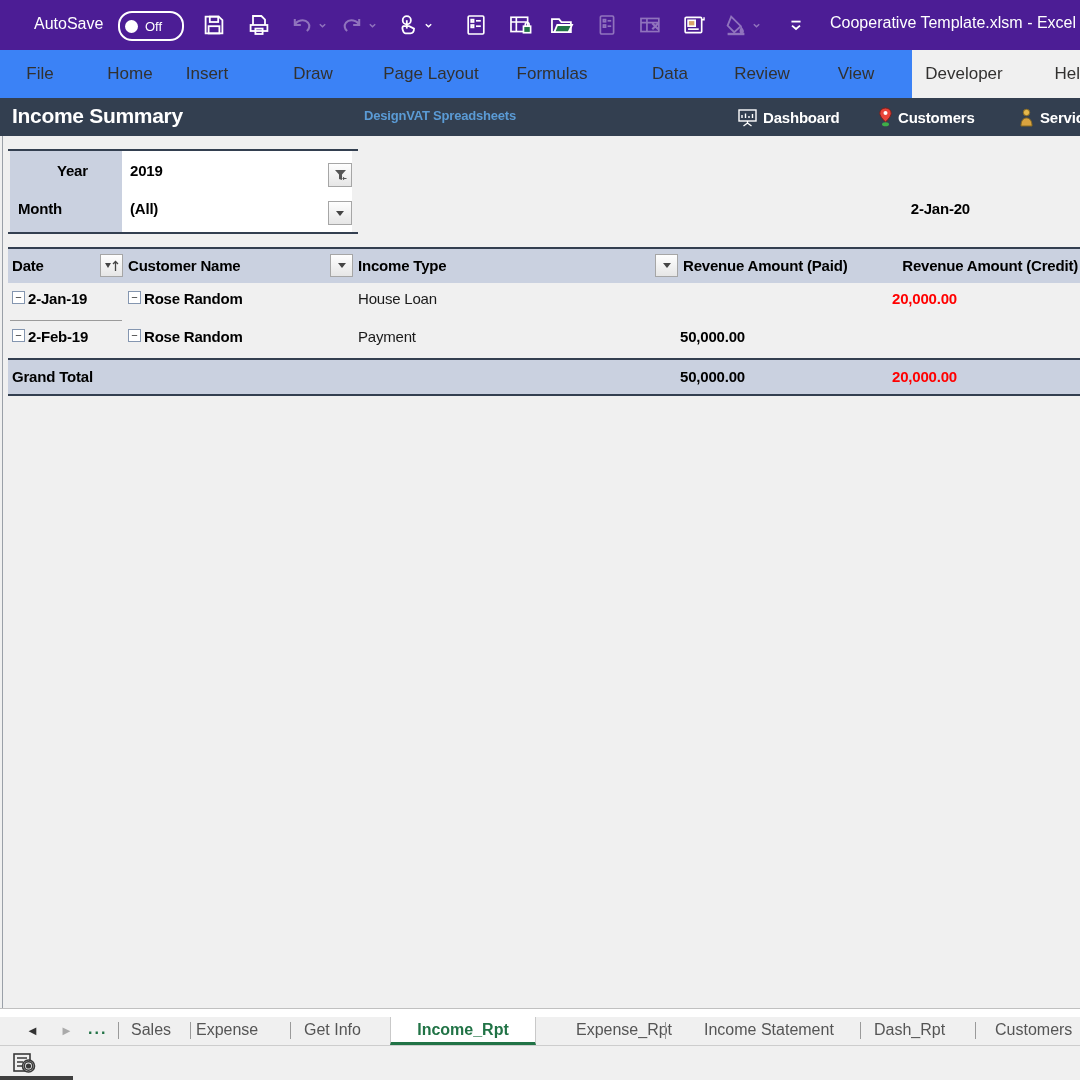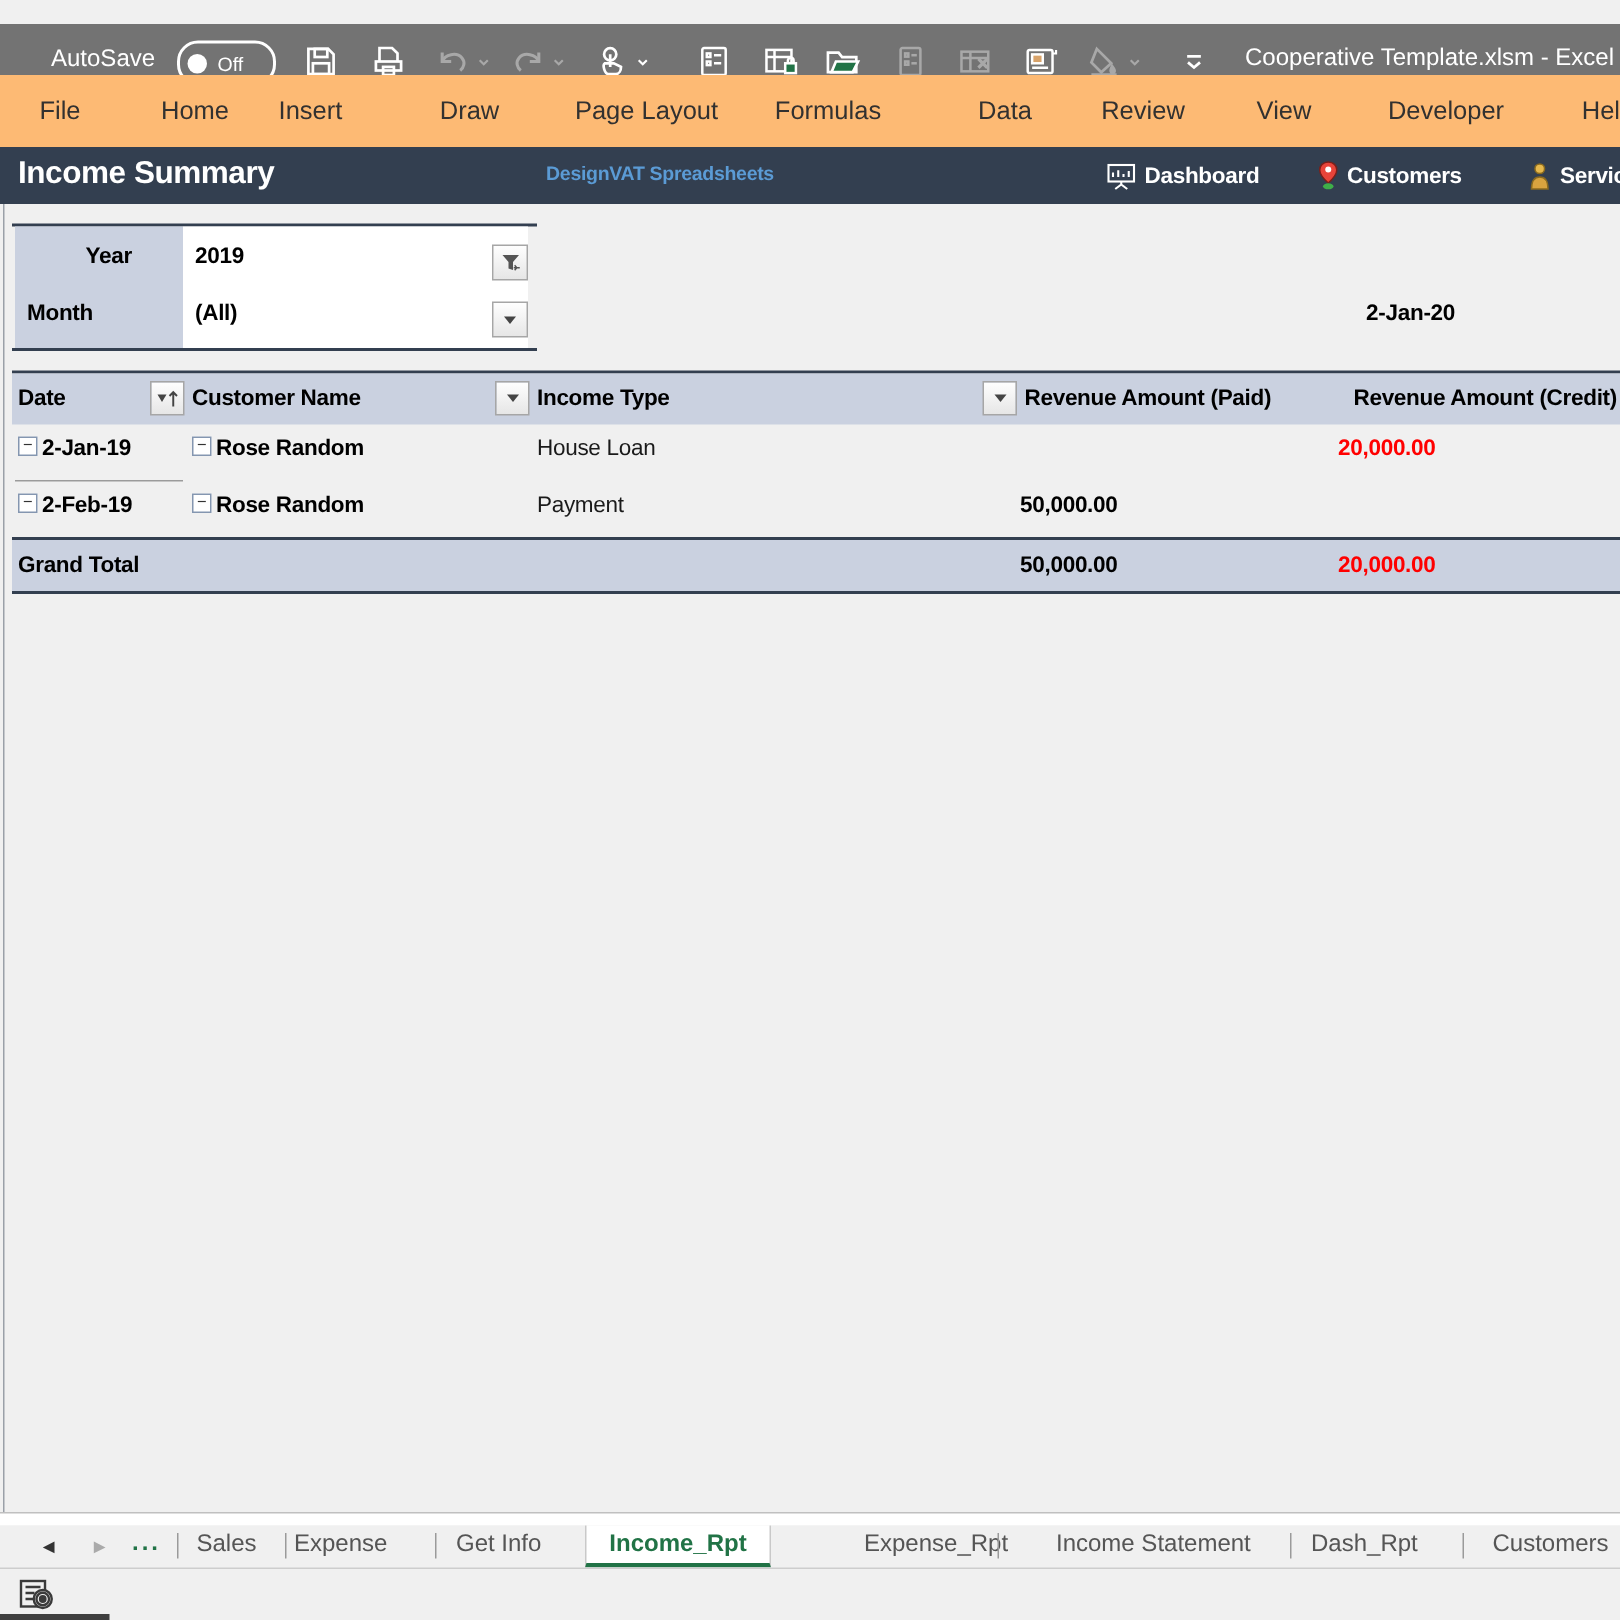--- a/index.html
+++ b/index.html
@@ -3,32 +3,32 @@
 <meta charset="utf-8">
 <style>
   html,body{margin:0;padding:0;}
   body{
     width:1080px;height:1080px;position:relative;overflow:hidden;
     font-family:"Liberation Sans",sans-serif;background:#F0F0F0;
     -webkit-font-smoothing:antialiased;
   }
 
   
-  .titlebar{position:absolute;left:0;top:16px;width:1080px;height:50px;background:#737373;}
+  .titlebar{position:absolute;left:0;top:0;width:1080px;height:50px;background:#4c1d95;}
   .autosave-label{position:absolute;left:34px;top:15px;color:#fff;font-size:16px;}
   .toggle{position:absolute;left:118px;top:11px;width:62px;height:26px;border:2px solid #fff;border-radius:14px;display:flex;align-items:center;cursor:pointer;}
   .knob{width:13px;height:13px;border-radius:50%;background:#fff;margin-left:5px;}
   .tstate{color:#fff;font-size:13px;margin-left:7px;}
   .qat{position:absolute;top:12px;height:26px;display:flex;align-items:center;gap:4px;background:none;border:none;padding:0;cursor:pointer;}
   .qat svg{display:block;}
   .dim{opacity:.38;}
   .wtitle{position:absolute;left:830px;top:14px;width:260px;color:#fff;font-size:16px;white-space:nowrap;overflow:hidden;}
 
   
-  .ribbon{position:absolute;left:0;top:50px;width:1080px;height:48px;background:#fdba74;}
+  .ribbon{position:absolute;left:0;top:50px;width:912px;height:48px;background:#3b82f6;}
   .rtab{position:absolute;top:50%;transform:translate(-50%,-50%);font-size:17px;color:#323130;white-space:nowrap;cursor:pointer;}
 
   
   .sheethead{position:absolute;left:0;top:98px;width:1080px;height:38px;background:#333F50;}
   .sh-title{position:absolute;left:12px;top:6px;color:#fff;font-size:21px;font-weight:bold;letter-spacing:-0.3px;}
   .sh-brand{position:absolute;left:440px;top:10px;transform:translateX(-50%);color:#5B9BD5;font-size:13px;font-weight:bold;letter-spacing:-0.2px;white-space:nowrap;}
   .sh-link{position:absolute;top:7px;height:24px;display:flex;align-items:center;gap:5px;color:#fff;font-size:15px;font-weight:bold;letter-spacing:-0.2px;cursor:pointer;white-space:nowrap;}
 
   
   .content{position:absolute;left:0;top:136px;width:1080px;height:872px;background:#F0F0F0;}
@@ -45,21 +45,21 @@
   .tri{width:0;height:0;border-left:4px solid transparent;border-right:4px solid transparent;border-top:5px solid #444;}
   .cbox{position:absolute;width:13px;height:13px;box-sizing:border-box;border:1px solid #8496b0;background:#fff;color:#333;font-size:11px;line-height:10px;text-align:center;cursor:pointer;}
 
   
   .scrollstrip{position:absolute;left:0;top:1008px;width:1080px;height:9px;background:#fff;border-top:1px solid #c0c0c0;box-sizing:border-box;}
   .tabstrip{position:absolute;left:0;top:1017px;width:1080px;height:28px;background:#f0f0f0;}
   .tnav{position:absolute;top:6px;font-size:13px;cursor:pointer;}
   .tdots{position:absolute;top:3px;color:#217346;font-weight:bold;font-size:16px;letter-spacing:2px;cursor:pointer;}
   .tdiv{position:absolute;top:5px;width:1px;height:17px;background:#9a9a9a;}
   .stab{position:absolute;top:4px;font-size:16px;color:#555;white-space:nowrap;cursor:pointer;}
-  .activetab{position:absolute;left:390px;top:0;width:124px;height:28px;background:#fff;border-left:1px solid #c9c9c9;border-right:1px solid #c9c9c9;border-bottom:3px solid #217346;box-sizing:border-box;display:flex;align-items:center;justify-content:center;cursor:pointer;}
+  .activetab{position:absolute;left:390px;top:0;width:146px;height:28px;background:#fff;border-left:1px solid #c9c9c9;border-right:1px solid #c9c9c9;border-bottom:3px solid #217346;box-sizing:border-box;display:flex;align-items:center;justify-content:center;cursor:pointer;}
   .activetab span{color:#217346;font-weight:bold;font-size:16px;}
 
   
   .statusbar{position:absolute;left:0;top:1045px;width:1080px;height:35px;background:#f0f0f0;border-top:1px solid #cdcdcd;box-sizing:border-box;}
   .macrobtn{position:absolute;left:12px;top:5px;background:none;border:none;padding:0;cursor:pointer;}
   .bottomsliver{position:absolute;left:0;top:1076px;width:73px;height:4px;background:#3f3f3f;}
 </style>
 </head>
 <body>
 

